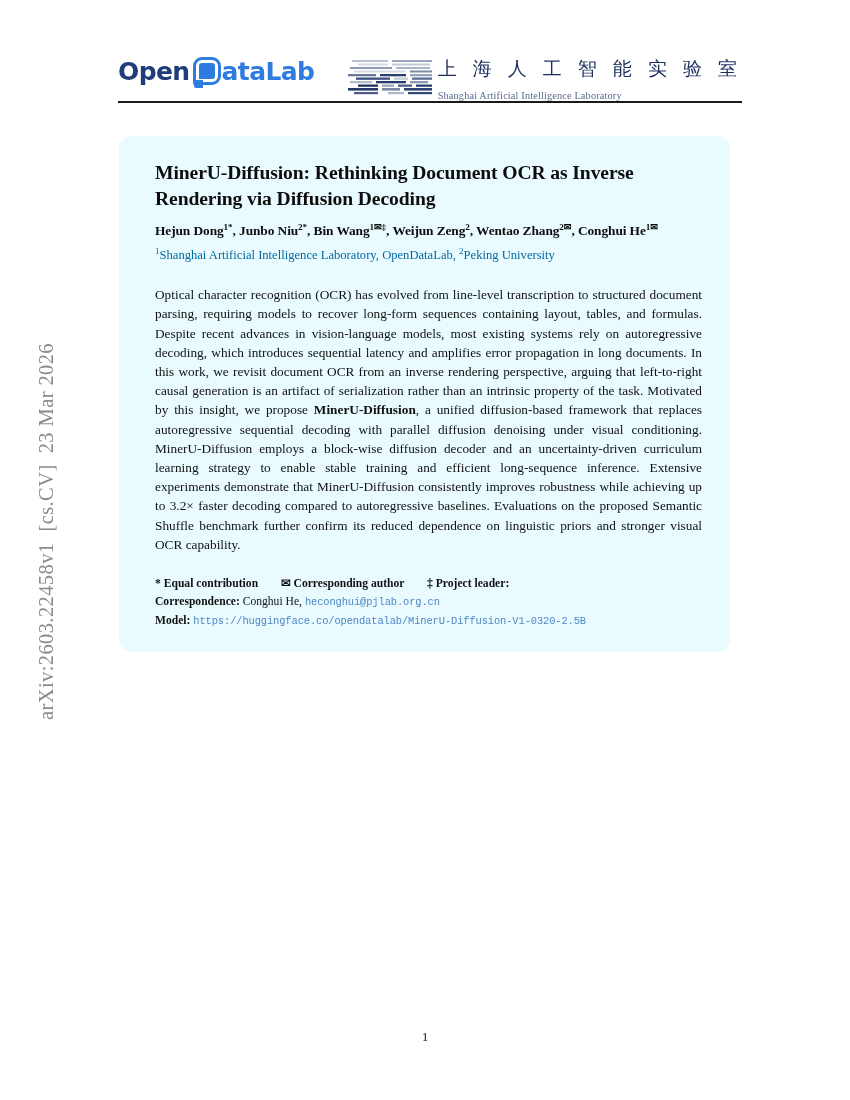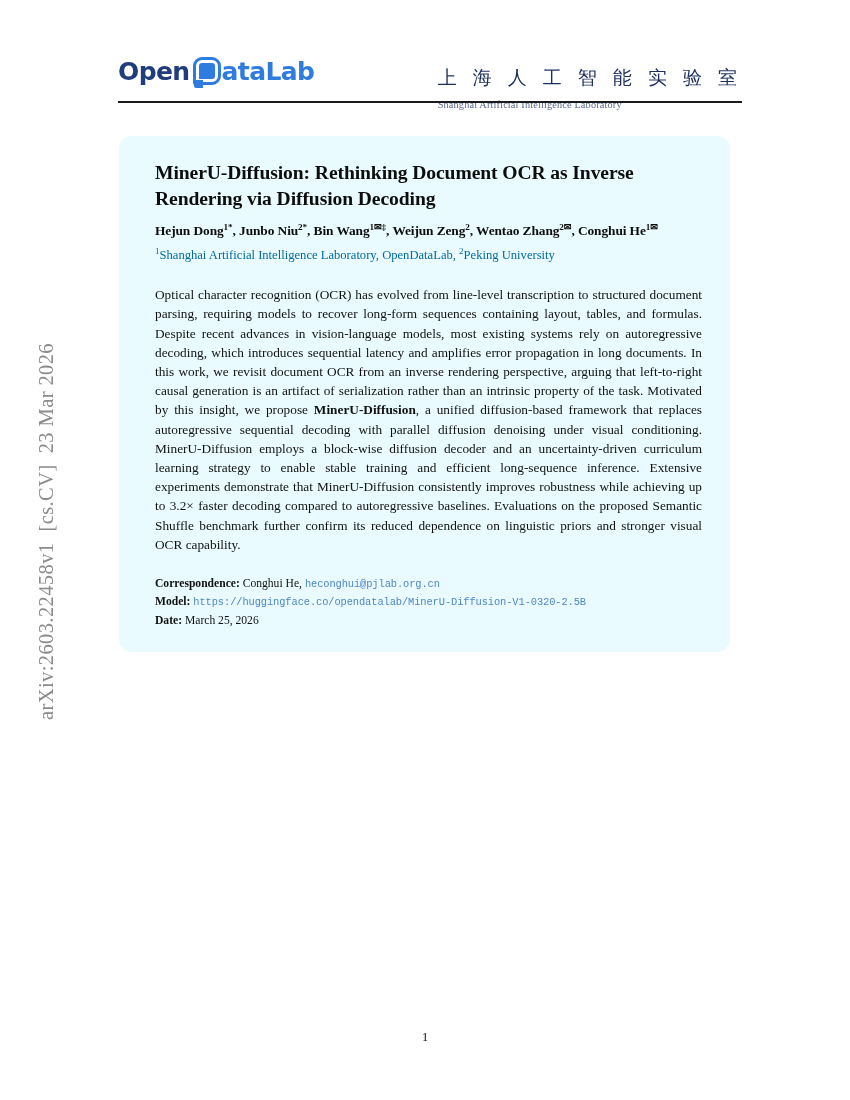--- a/index.html
+++ b/index.html
@@ -96,23 +96,22 @@
     left: 1px; bottom: -3px;
     width: 9px; height: 8px;
     background: #2f7ce0;
     border-radius: 0 0 0 2px;
   }
 
   
   #sail-logo {
     display: flex;
     align-items: flex-start;
-    gap: 9px;
+    gap: 2px;
     height: 44px;
-    flex-direction: column;
   }
   #sail-mark {
     width: 88px;
     height: 38px;
   }
   #sail-text {
     display: flex;
     flex-direction: column;
     justify-content: center;
   }
@@ -284,34 +283,46 @@
   <h1 id="paper-title">MinerU-Diffusion: Rethinking Document OCR as Inverse Rendering via Diffusion Decoding</h1>
 
   <div id="author-line"><span>Hejun Dong</span><sup>1*</sup>, <span>Junbo Niu</span><sup>2*</sup>, <span>Bin Wang</span><sup>1✉‡</sup>, <span>Weijun Zeng</span><sup>2</sup>, <span>Wentao Zhang</span><sup>2✉</sup>, <span>Conghui He</span><sup>1✉</sup></div>
 
   <div id="affiliation-line"><sup>1</sup><span>Shanghai Artificial Intelligence Laboratory, OpenDataLab,</span> <sup>2</sup><span>Peking University</span></div>
 
   <div id="abstract-body">Optical character recognition (OCR) has evolved from line-level transcription to structured document parsing, requiring models to recover long-form sequences containing layout, tables, and formulas. Despite recent advances in vision-language models, most existing systems rely on autoregressive decoding, which introduces sequential latency and amplifies error propagation in long documents. In this work, we revisit document OCR from an inverse rendering perspective, arguing that left-to-right causal generation is an artifact of serialization rather than an intrinsic property of the task. Motivated by this insight, we propose <b>MinerU-Diffusion</b>, a unified diffusion-based framework that replaces autoregressive sequential decoding with parallel diffusion denoising under visual conditioning. MinerU-Diffusion employs a block-wise diffusion decoder and an uncertainty-driven curriculum learning strategy to enable stable training and efficient long-sequence inference. Extensive experiments demonstrate that MinerU-Diffusion consistently improves robustness while achieving up to 3.2× faster decoding compared to autoregressive baselines. Evaluations on the proposed Semantic Shuffle benchmark further confirm its reduced dependence on linguistic priors and stronger visual OCR capability.</div>
 
   <div id="meta-block">
 
+    <div class="meta-row">
+      <span class="meta-note">
+        <span class="sym">*</span>
+        <span>Equal contribution</span>
+      </span>
+      <span class="gap-lg"></span>
+      <span class="meta-note">
+        <span class="sym">✉</span>
+        <span>Corresponding author</span>
+      </span>
+      <span class="gap-lg"></span>
+      <span class="meta-note">
+        <span class="sym">‡</span>
+        <span>Project leader:</span>
+      </span>
+    </div>
 
     <div class="meta-row">
       <span class="meta-key">Correspondence:</span>
       <span>Conghui He,</span>
       <span class="mono-link">heconghui@pjlab.org.cn</span>
     </div>
 
 
     <div class="meta-row">
       <span class="meta-key">Model:</span>
       <span class="mono-link">https://huggingface.co/opendatalab/MinerU-Diffusion-V1-0320-2.5B</span>
     </div>
 
-    <div class="meta-row">
-      <span class="meta-key">Date:</span>
-      <span>March 25, 2026</span>
-    </div>
 
   </div>
 </div>
 
 <div id="page-number">1</div>
 
 </body></html>

